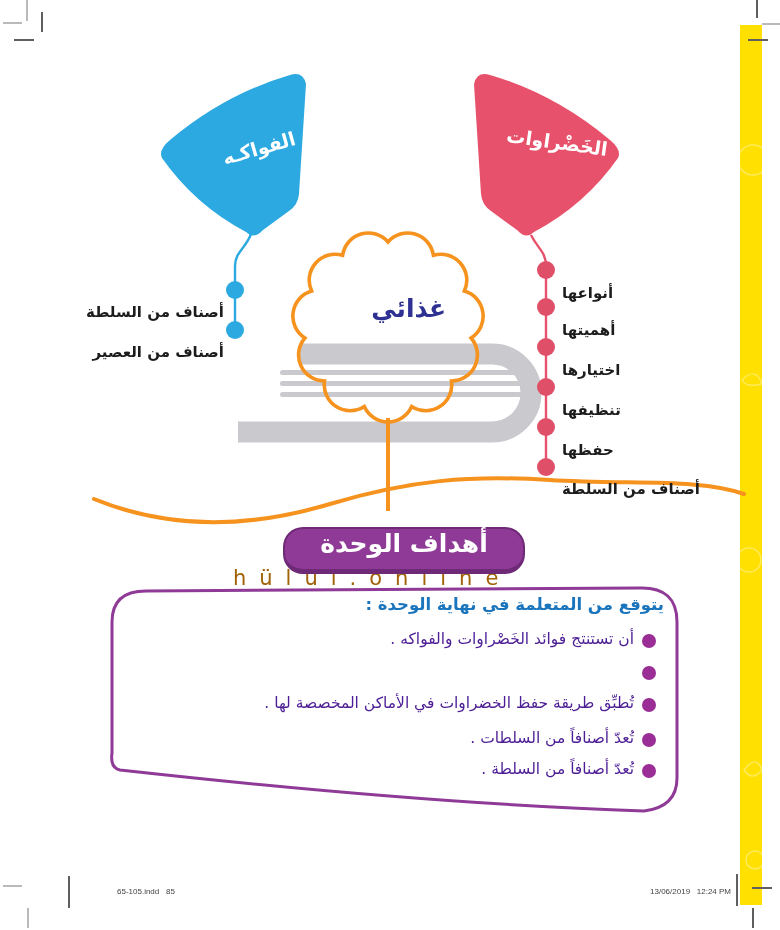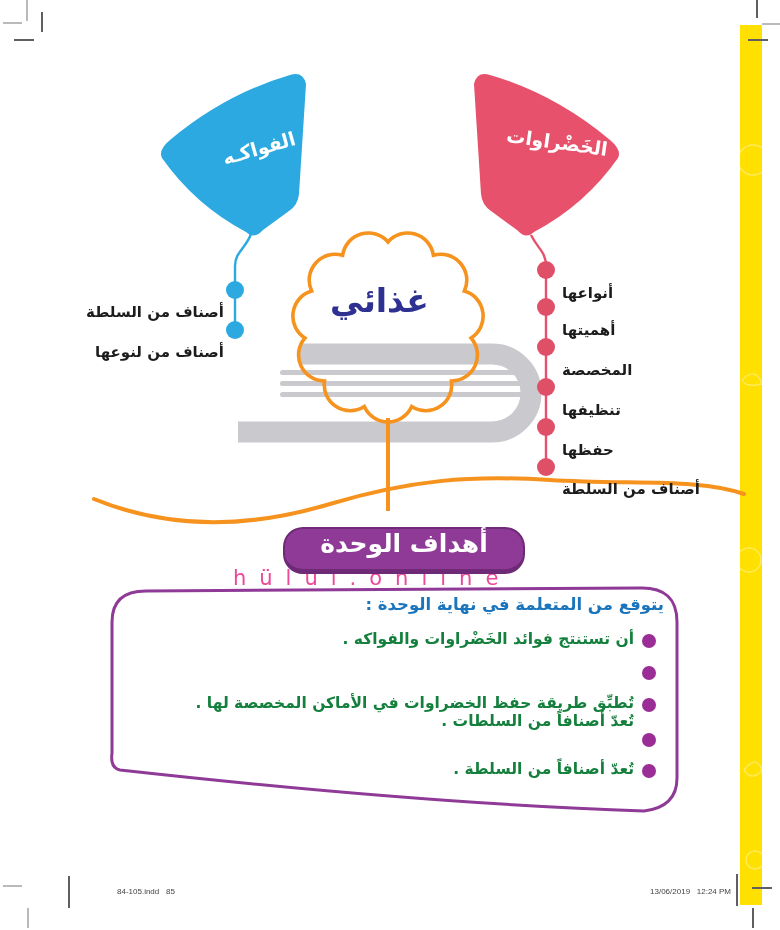--- a/index.html
+++ b/index.html
@@ -3,21 +3,21 @@
 <meta charset="utf-8">
 <style>
   html,body{margin:0;padding:0;background:#fff;}
   #page{position:relative;width:780px;height:930px;background:#ffffff;overflow:hidden;
         font-family:"DejaVu Sans",sans-serif;}
   #page svg{position:absolute;left:0;top:0;}
   .abs{position:absolute;}
   .ar{direction:rtl;unicode-bidi:embed;}
   .fanlabel{color:#fff;font-weight:bold;font-size:19px;text-align:center;line-height:1.25;}
   .blabel{color:#1c1c1c;font-weight:bold;font-size:15px;white-space:nowrap;margin-top:24px;}
-  .obj-item{color:#15803d;font-weight:bold;font-size:15.5px;white-space:nowrap;text-align:right;}
+  .obj-item{color:#4c1d95;font-weight:normal;font-size:15.5px;white-space:nowrap;text-align:right;}
   .obj-bullet{width:14px;height:14px;border-radius:50%;background:#9A2D96;}
   .footer{font-size:8px;color:#444;white-space:pre;font-family:"Liberation Sans",sans-serif;}
   .z1{z-index:1;}.z2{z-index:2;}.z3{z-index:3;}.z4{z-index:4;}
 </style>
 </head>
 <body>
 
 <div id="page">
 
   <svg class="z1" width="780" height="930" viewBox="0 0 780 930">
@@ -68,21 +68,21 @@
              A 26 26 0 0 1 311.6 291.1 A 26 26 0 0 1 342.6 255.3 A 26 26 0 0 1 388 242 Z"></path>
 
     <g>
       <path d="M 300 354 H 492 A 39 39 0 0 1 492 432 H 238" stroke="#C9C9CE" stroke-width="21" fill="none"></path>
       <rect x="280" y="370" width="252" height="5" rx="2.5" fill="#C9C9CE"></rect>
       <rect x="280" y="381" width="252" height="5" rx="2.5" fill="#C9C9CE"></rect>
       <rect x="280" y="392" width="252" height="5" rx="2.5" fill="#C9C9CE"></rect>
     </g>
   </svg>
 
-  <div class="abs z2" style="left:233px;top:566px;font-size:21px;letter-spacing:13px;color:#ec4899;">hülul.online</div>
+  <div class="abs z2" style="left:233px;top:566px;font-size:21px;letter-spacing:13px;color:#a16207;">hülul.online</div>
 
   <svg class="z3" width="780" height="930" viewBox="0 0 780 930">
 
     <path d="M 388 418 L 388 511" stroke="#F6921E" stroke-width="4" fill="none"></path>
 
     <path fill="none" stroke="#F6921E" stroke-width="3.6" d="M 388 242 A 26 26 0 0 1 433.4 255.3 A 26 26 0 0 1 464.4 291.1
              A 26 26 0 0 1 471.1 338 A 26 26 0 0 1 451.5 381 A 26 26 0 0 1 411.7 406.6
              A 26 26 0 0 1 364.3 406.6 A 26 26 0 0 1 324.5 381 A 26 26 0 0 1 304.9 338
              A 26 26 0 0 1 311.6 291.1 A 26 26 0 0 1 342.6 255.3 A 26 26 0 0 1 388 242 Z"></path>
 
@@ -101,29 +101,29 @@
         <circle cx="546" cy="467" r="9"></circle>
     </g>
 
     <path fill="none" stroke="#8E3A96" stroke-width="3" d="M 146 591 L 640 588 Q 677 587 677 622 L 677 778 Q 677 807 644 811
              C 495 806 300 790 120 770 Q 110 768 112 753 L 112 622 Q 112 591 146 591 Z"></path>
   </svg>
 
   <div class="abs ar fanlabel z4" style="left:200px;top:137px;width:118px;transform:rotate(-16deg);">الفواكـه</div>
   <div class="abs ar fanlabel z4" style="left:492px;top:131px;width:130px;transform:rotate(8deg);">الخَضْراوات</div>
 
-  <div class="abs ar z4" style="left:330px;top:281px;width:116px;text-align:left;font-size:33px;font-weight:bold;
+  <div class="abs ar z4" style="left:330px;top:294px;width:116px;text-align:right;font-size:25px;font-weight:bold;
               color:#2E3192;">غذائي</div>
 
   <div class="abs ar blabel z4" style="right:556px;top:279px;">أصناف من السلطة</div>
-  <div class="abs ar blabel z4" style="right:556px;top:319px;">أصناف من لنوعها</div>
+  <div class="abs ar blabel z4" style="right:556px;top:319px;">أصناف من العصير</div>
 
   <div class="abs ar blabel z4" style="left:562px;top:260px;">أنواعها</div>
   <div class="abs ar blabel z4" style="left:562px;top:297px;">أهميتها</div>
-  <div class="abs ar blabel z4" style="left:562px;top:337px;">المخصصة</div>
+  <div class="abs ar blabel z4" style="left:562px;top:337px;">اختيارها</div>
   <div class="abs ar blabel z4" style="left:562px;top:377px;">تنظيفها</div>
   <div class="abs ar blabel z4" style="left:562px;top:417px;">حفظها</div>
   <div class="abs ar blabel z4" style="left:562px;top:456px;">أصناف من السلطة</div>
 
   <div class="abs z4" style="left:283px;top:527px;width:238px;height:40px;background:#8E3A96;
               border:2px solid #6E2A76;border-bottom-width:5px;border-radius:20px;
               display:flex;align-items:flex-start;justify-content:center;">
     <span class="ar" style="color:#fff;font-weight:bold;font-size:25px;">أهداف الوحدة</span>
   </div>
 
@@ -131,21 +131,21 @@
 
   <div class="abs obj-bullet z4" style="right:124px;top:634px;"></div>
   <div class="abs ar obj-item z4" style="right:146px;top:630px;">أن تستنتج فوائد الخَضْراوات والفواكه .</div>
 
   <div class="abs obj-bullet z4" style="right:124px;top:666px;"></div>
 
   <div class="abs obj-bullet z4" style="right:124px;top:698px;"></div>
   <div class="abs ar obj-item z4" style="right:146px;top:694px;">تُطبِّق طريقة حفظ الخضراوات في الأماكن المخصصة لها .</div>
 
   <div class="abs obj-bullet z4" style="right:124px;top:733px;"></div>
-  <div class="abs ar obj-item z4" style="right:146px;top:712px;text-align:right;">تُعدّ أصنافاً من السلطات .</div>
+  <div class="abs ar obj-item z4" style="right:146px;top:729px;text-align:right;">تُعدّ أصنافاً من السلطات .</div>
 
   <div class="abs obj-bullet z4" style="right:124px;top:764px;"></div>
   <div class="abs ar obj-item z4" style="right:146px;top:760px;">تُعدّ أصنافاً من السلطة .</div>
 
-  <div class="abs footer z4" style="left:117px;top:887px;">84-105.indd   85</div>
+  <div class="abs footer z4" style="left:117px;top:887px;">65-105.indd   85</div>
   <div class="abs footer z4" style="right:49px;top:887px;">13/06/2019   12:24 PM</div>
 
 </div>
 
 </body></html>

